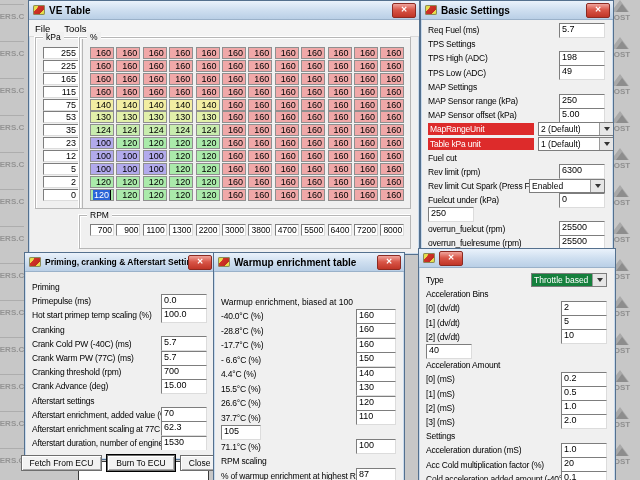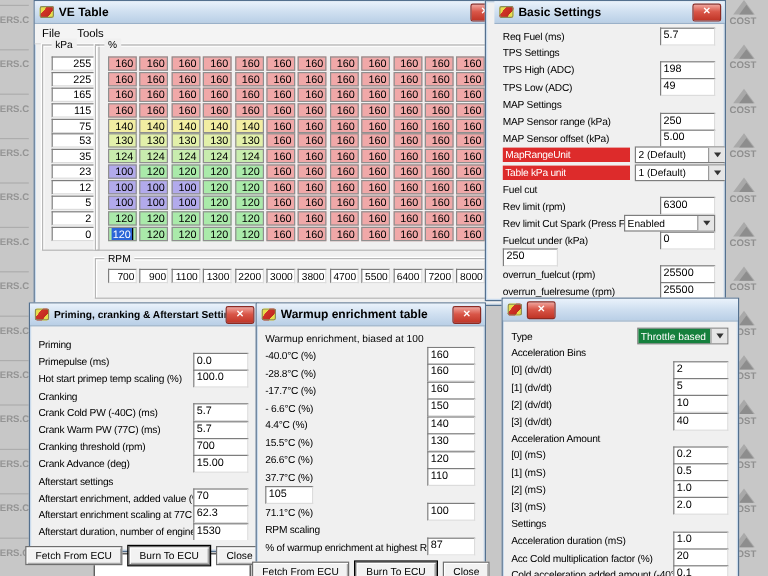--- a/index.html
+++ b/index.html
@@ -54,27 +54,27 @@
   .combo-text{flex:1;font-size:8.5px;line-height:12px;padding:0 2px;white-space:nowrap;overflow:hidden;}
   .combosel .combo-text{background:#15803d;color:#fff;}
   .combo-btn{flex:0 0 13px;background:#e6e6e6;border-left:1px solid #9a9a9a;display:flex;align-items:center;justify-content:center;}
   .combo-btn:after{content:'';width:0;height:0;border-left:3px solid transparent;border-right:3px solid transparent;border-top:4px solid #333;}
   .btnrow{display:flex;justify-content:center;gap:5px;margin-top:5px;}
   .btn{box-sizing:border-box;height:16px;padding:0 8px;background:#f2f2f2;border:1px solid #6e6e6e;
        box-shadow:1px 1px 0 #fff inset,-1px -1px 0 #a9a9a9 inset;font-size:8.5px;line-height:14px;white-space:nowrap;}
   .btn-focus{outline:1px solid #000;}
   
   #win-ve{left:28px;top:0;width:390px;height:253px;}
-  #win-basic{left:404px;top:0;width:192px;height:249px;padding-left:7px;}
+  #win-basic{left:420px;top:0;width:192px;height:249px;}
   #win-priming{left:24px;top:252px;width:190px;height:206px;}
   #win-warmup{left:213px;top:252px;width:190px;height:229px;}
   #win-accel{left:418px;top:248px;width:196px;height:233px;}
   #win-basic .rows{padding-top:3px;} #win-basic .frow{height:14.2px;}
   #win-priming .rows{padding-top:8px;} #win-priming .frow{height:14.2px;}
-  #win-warmup .rows .frow{height:14.5px;} #win-warmup .subtitle{display:block;font-size:8.5px;padding:5px 0 2px 7px;}
+  #win-warmup .rows .frow{height:14.5px;} #win-warmup .subtitle{display:block;font-size:8.5px;padding:5px 0 2px 7px;margin-top:20px;}
   #win-warmup .tfield{flex-basis:40px;}
   #win-accel .rows{padding-top:5px;} #win-accel .frow{height:14.2px;}
   .kpa-group{left:6px;top:36px;width:46px;height:170px;}
   .pct-group{left:50px;top:36px;width:330px;height:170px;}
   .rpm-group{left:50px;top:214px;width:330px;height:32px;}
   #bg-fragment{position:absolute;left:78px;top:461px;width:129px;height:22px;background:#fff;border:1px solid #3a3a3a;}
 </style>
 </head>
 <body>
 
@@ -600,21 +600,20 @@
         </div>
         <div class="frow">
           <span class="flabel">[1] (dv/dt)</span>
           <span class="tfield">5</span>
         </div>
         <div class="frow">
           <span class="flabel">[2] (dv/dt)</span>
           <span class="tfield">10</span>
         </div>
         <div class="frow">
-          <span class="flabel">[3] (dv/dt)</span>
           <span class="tfield">40</span>
         </div>
         <div class="frow">
           <span class="flabel fsection">Acceleration Amount</span>
         </div>
         <div class="frow">
           <span class="flabel">[0] (mS)</span>
           <span class="tfield">0.2</span>
         </div>
         <div class="frow">

